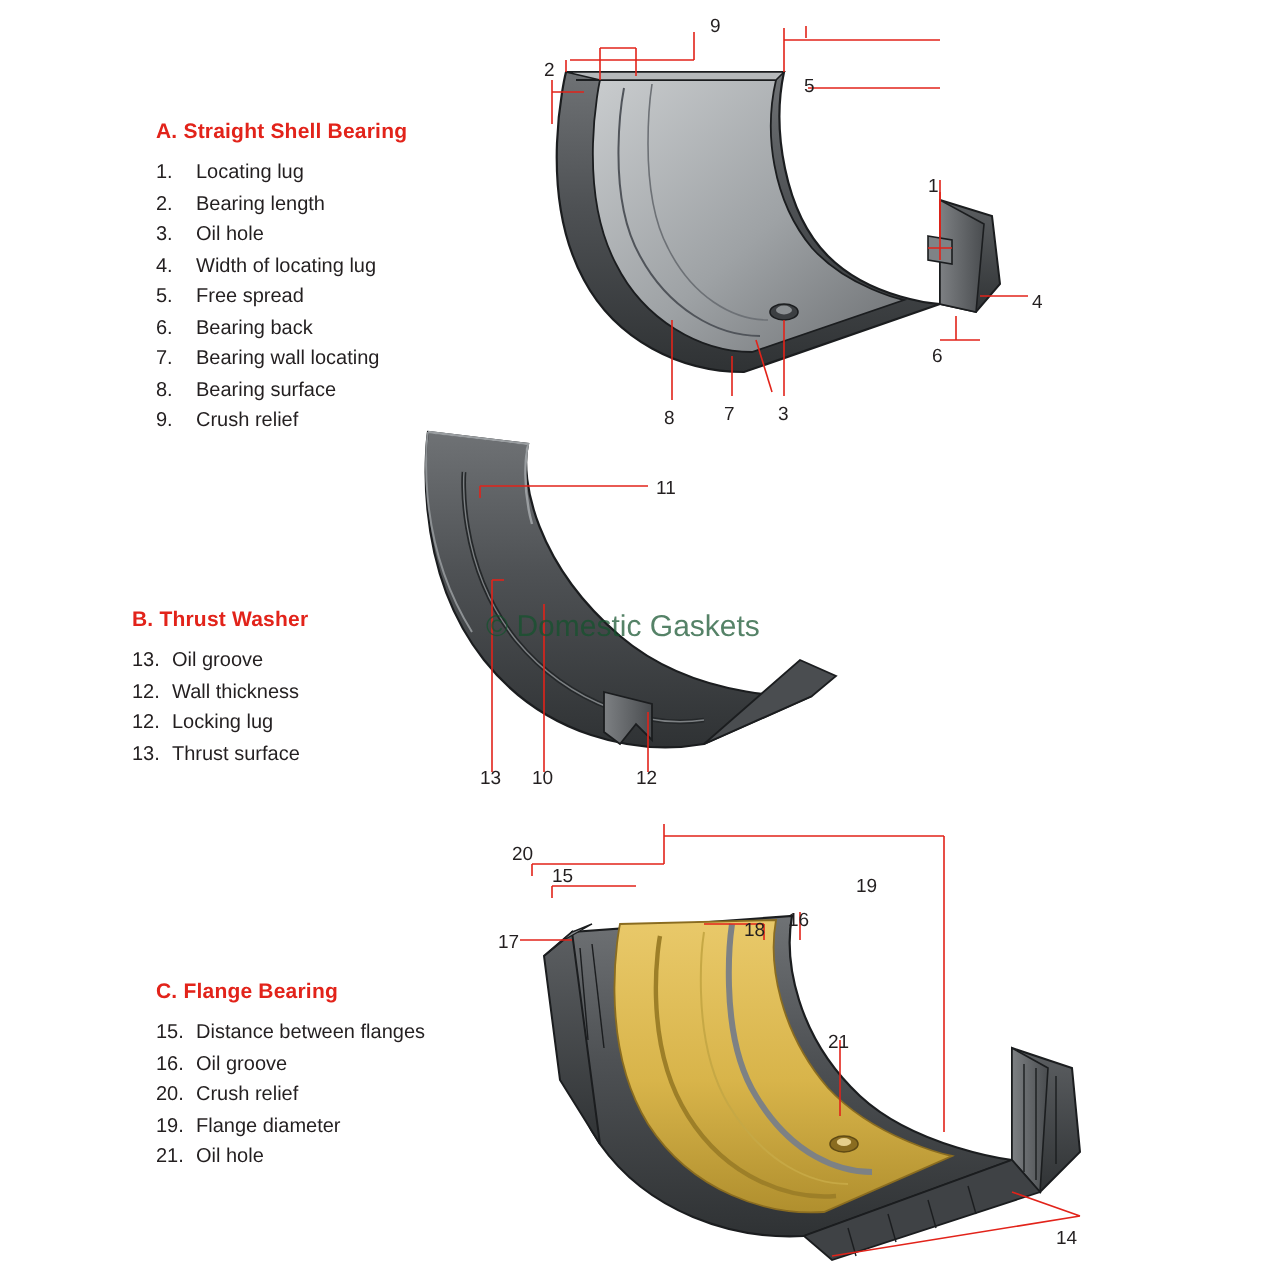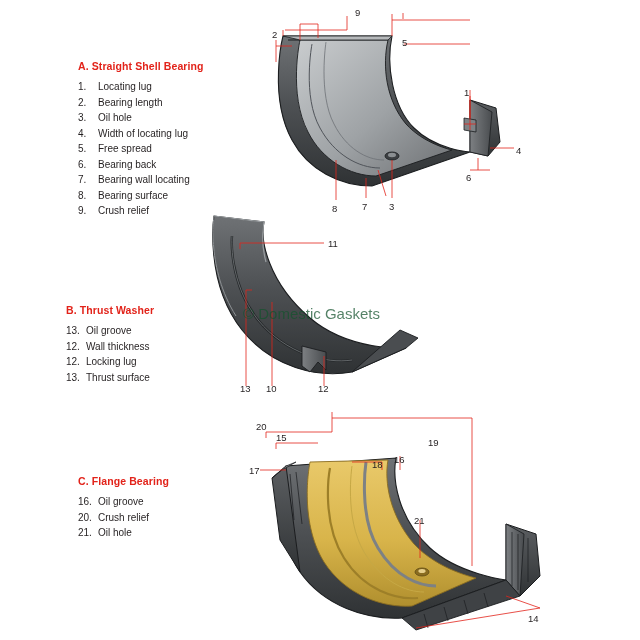--- a/index.html
+++ b/index.html
@@ -44,21 +44,21 @@
     width: 20px;
     flex: 0 0 20px;
     text-align: left;
     color: #231f20;
   }
   .legend-label {
     white-space: nowrap;
   }
   #legend-a { left: 78px; top: 40px; }
   #legend-b { left: 66px; top: 284px; }
-  #legend-c { left: 78px; top: 455px; }
+  #legend-c { left: 78px; top: 470px; }
 
   .watermark {
     position: absolute;
     left: 243px;
     top: 305px;
     font-size: 15px;
     color: #14532d;
     opacity: 0.72;
     font-family: "Liberation Sans", sans-serif;
     white-space: nowrap;
@@ -312,28 +312,36 @@
     </div>
     <div class="legend-row">
       <span class="legend-num">13.</span>
       <span class="legend-label">Thrust surface</span>
     </div>
   </div>
 
   <div class="legend" id="legend-c">
     <div class="legend-title">C. Flange Bearing</div>
     <div class="legend-row">
+      <span class="legend-num">15.</span>
+      <span class="legend-label">Distance between flanges</span>
+    </div>
+    <div class="legend-row">
       <span class="legend-num">16.</span>
       <span class="legend-label">Oil groove</span>
     </div>
     <div class="legend-row">
       <span class="legend-num">20.</span>
       <span class="legend-label">Crush relief</span>
     </div>
     <div class="legend-row">
+      <span class="legend-num">19.</span>
+      <span class="legend-label">Flange diameter</span>
+    </div>
+    <div class="legend-row">
       <span class="legend-num">21.</span>
       <span class="legend-label">Oil hole</span>
     </div>
   </div>
 
   <div class="watermark">© Domestic Gaskets</div>
 
 </div>
 
 </body></html>

